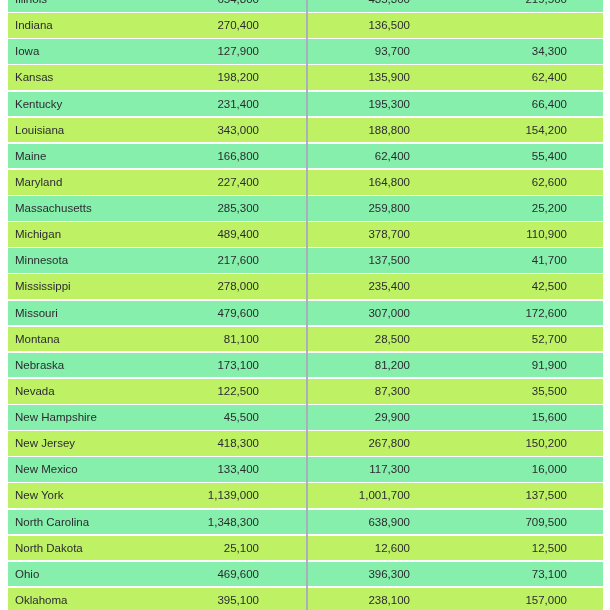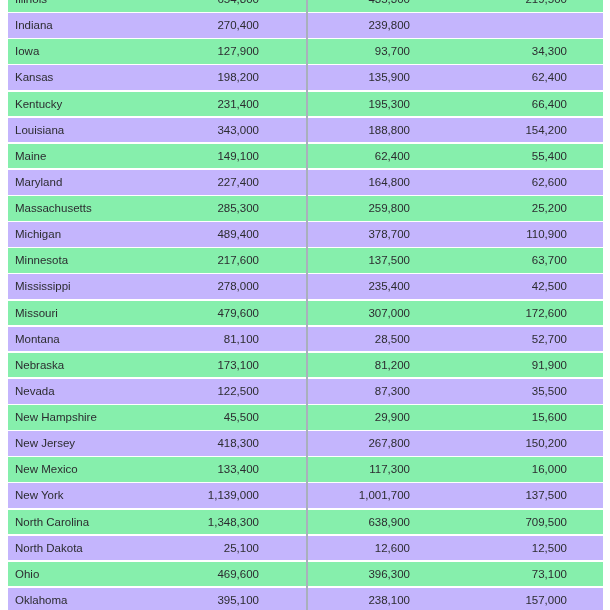--- a/index.html
+++ b/index.html
@@ -22,21 +22,21 @@
     width: 595px;
   }
   .row {
     display: grid;
     grid-template-columns: 160px 139px 148px 148px;
     height: 24.7px;
     margin-bottom: 1.45px;
     align-items: center;
   }
   .row.dark  { background: #86efac; }
-  .row.light { background: #c4b5fd; }
+  .row.light { background: #bef264; }
   .cell {
     font-size: 11.5px;
     line-height: 24.7px;
     color: #2c2c30;
     white-space: nowrap;
     overflow: hidden;
   }
   .cell.state { text-align: left;  padding-left: 7px; }
   .cell.v1    { text-align: right; padding-right: 48px; }
   .cell.v2    { text-align: right; padding-right: 45px; }
@@ -60,21 +60,21 @@
   <div class="row dark">
     <div class="cell state">Illinois</div>
     <div class="cell v1">654,800</div>
     <div class="cell v2">435,300</div>
     <div class="cell v3">219,500</div>
   </div>
 
   <div class="row light">
     <div class="cell state">Indiana</div>
     <div class="cell v1">270,400</div>
-    <div class="cell v2">239,800</div>
+    <div class="cell v2">136,500</div>
   </div>
 
   <div class="row dark">
     <div class="cell state">Iowa</div>
     <div class="cell v1">127,900</div>
     <div class="cell v2">93,700</div>
     <div class="cell v3">34,300</div>
   </div>
 
   <div class="row light">
@@ -93,21 +93,21 @@
 
   <div class="row light">
     <div class="cell state">Louisiana</div>
     <div class="cell v1">343,000</div>
     <div class="cell v2">188,800</div>
     <div class="cell v3">154,200</div>
   </div>
 
   <div class="row dark">
     <div class="cell state">Maine</div>
-    <div class="cell v1">149,100</div>
+    <div class="cell v1">166,800</div>
     <div class="cell v2">62,400</div>
     <div class="cell v3">55,400</div>
   </div>
 
   <div class="row light">
     <div class="cell state">Maryland</div>
     <div class="cell v1">227,400</div>
     <div class="cell v2">164,800</div>
     <div class="cell v3">62,600</div>
   </div>
@@ -123,21 +123,21 @@
     <div class="cell state">Michigan</div>
     <div class="cell v1">489,400</div>
     <div class="cell v2">378,700</div>
     <div class="cell v3">110,900</div>
   </div>
 
   <div class="row dark">
     <div class="cell state">Minnesota</div>
     <div class="cell v1">217,600</div>
     <div class="cell v2">137,500</div>
-    <div class="cell v3">63,700</div>
+    <div class="cell v3">41,700</div>
   </div>
 
   <div class="row light">
     <div class="cell state">Mississippi</div>
     <div class="cell v1">278,000</div>
     <div class="cell v2">235,400</div>
     <div class="cell v3">42,500</div>
   </div>
 
   <div class="row dark">

